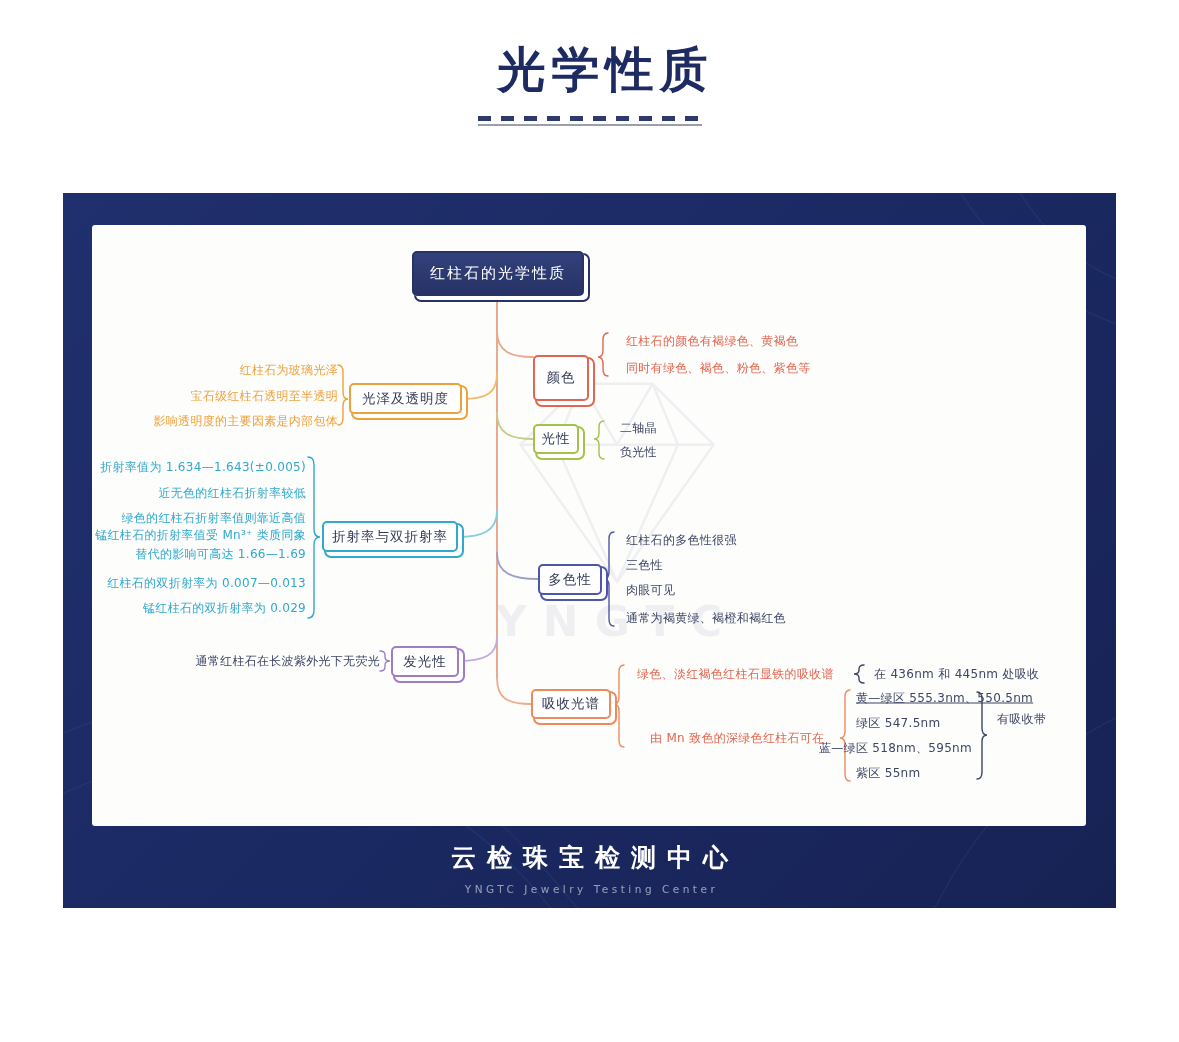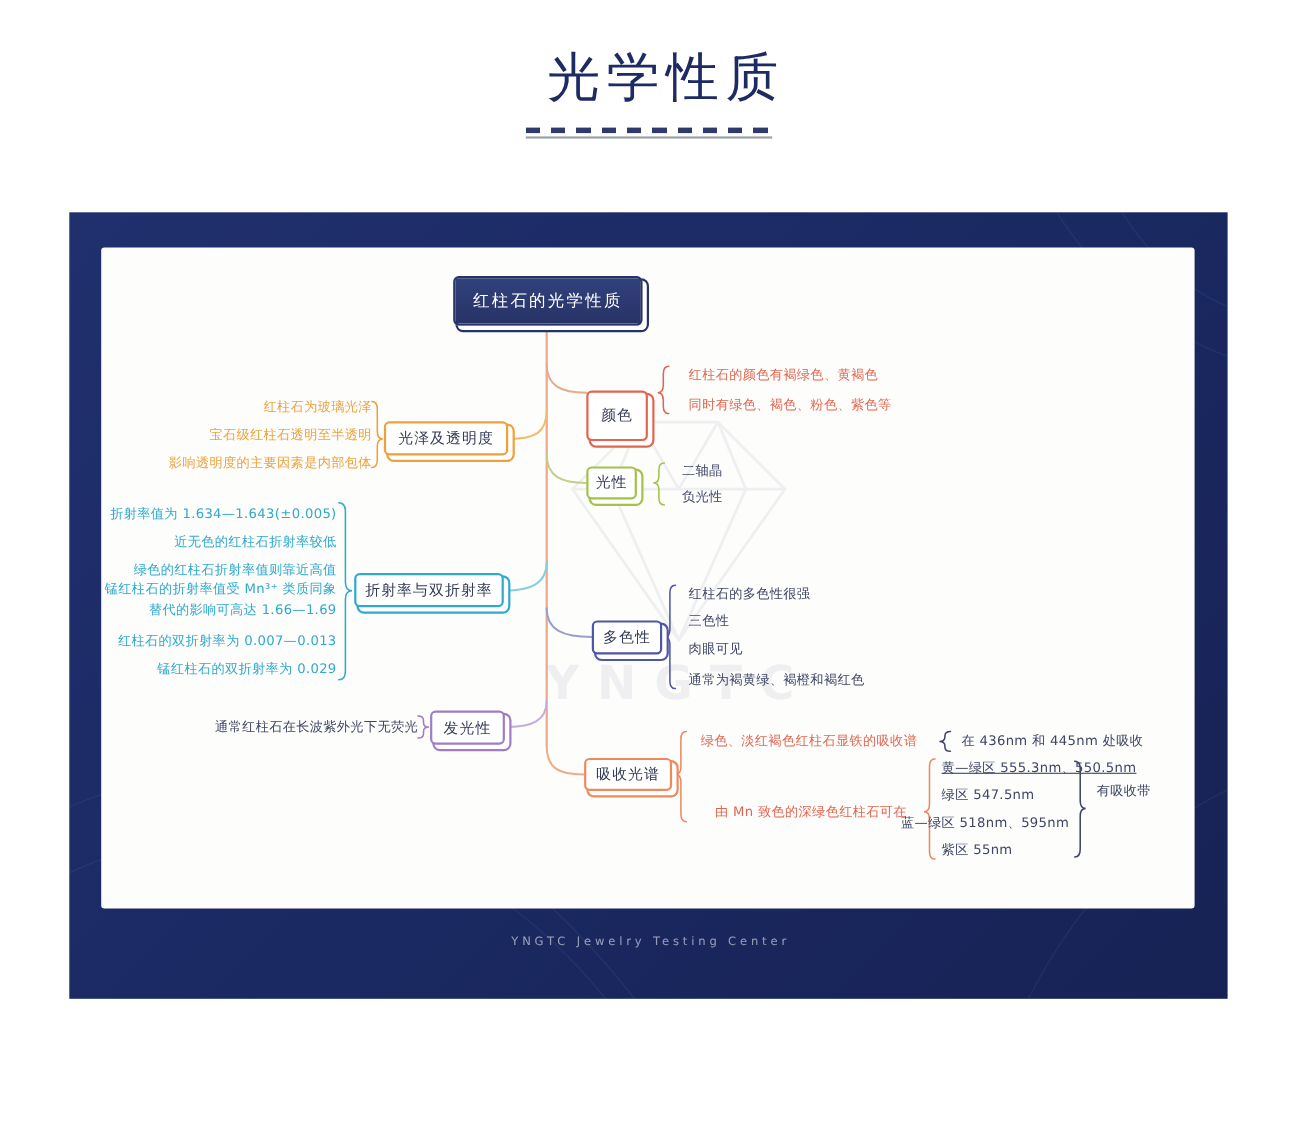--- a/index.html
+++ b/index.html
@@ -4,21 +4,21 @@
 <style>
   * { box-sizing: border-box; margin: 0; padding: 0; }
   body {
     font-family: "DejaVu Sans", "Liberation Sans", sans-serif;
     background: #ffffff;
   }
   .page { position: relative; width: 1179px; height: 1042px; background: #fff; overflow: hidden; }
 
   
   .title-wrap { position: absolute; top: 38px; left: 0; width: 100%; text-align: center; }
-  .page-title { font-size: 48px; font-weight: 400; color: #1e2b63; letter-spacing: 6px; margin-left: 32px; }
+  .page-title { font-size: 48px; font-weight: 700; color: #1e2b63; letter-spacing: 6px; margin-left: 32px; }
   .title-underline { width: 224px; margin: 14px auto 0; }
   .dash-line { height: 5px; background: repeating-linear-gradient(90deg, #2e3a6b 0 13px, transparent 13px 23px); }
   .solid-line { height: 2px; background: #9aa0aa; margin-top: 3px; }
 
   
   .panel { position: absolute; left: 63px; top: 193px; width: 1053px; height: 715px;
            background: linear-gradient(135deg, #20306e 0%, #1a2860 60%, #172254 100%); }
   .panel-deco { position: absolute; left: 0; top: 0; }
 
   
@@ -154,17 +154,18 @@
       <div class="t ta-r c-cyan" style="right:780px; top:293px;">绿色的红柱石折射率值则靠近高值</div>
       <div class="t ta-r c-cyan wrap" style="right:780px; top:320px;">锰红柱石的折射率值受 Mn³⁺ 类质同象替代的影响可高达 1.66—1.69</div>
       <div class="t ta-r c-cyan" style="right:780px; top:358px;">红柱石的双折射率为 0.007—0.013</div>
       <div class="t ta-r c-cyan" style="right:780px; top:383px;">锰红柱石的双折射率为 0.029</div>
 
       <div class="t ta-r c-dark" style="right:706px; top:436px;">通常红柱石在长波紫外光下无荧光</div>
 
     </div>
 
     <div class="footer">
+      <div class="footer-cn">云检珠宝检测中心</div>
       <div class="footer-en">YNGTC Jewelry Testing Center</div>
     </div>
 
   </div>
 </div>
 
 </body></html>

